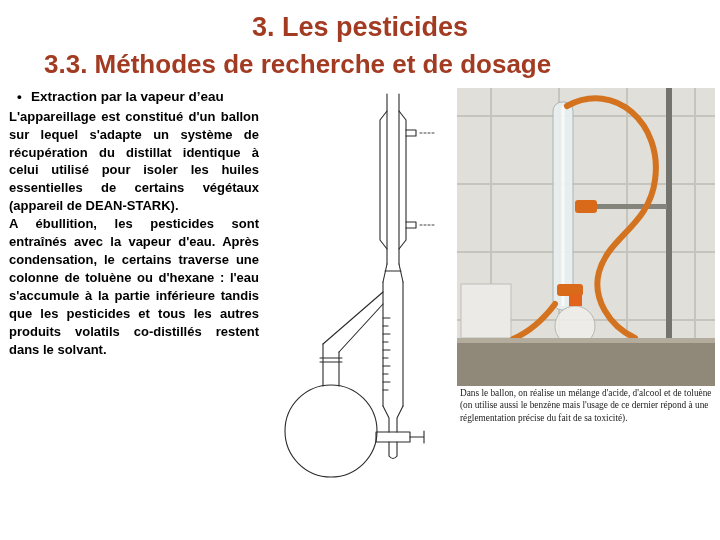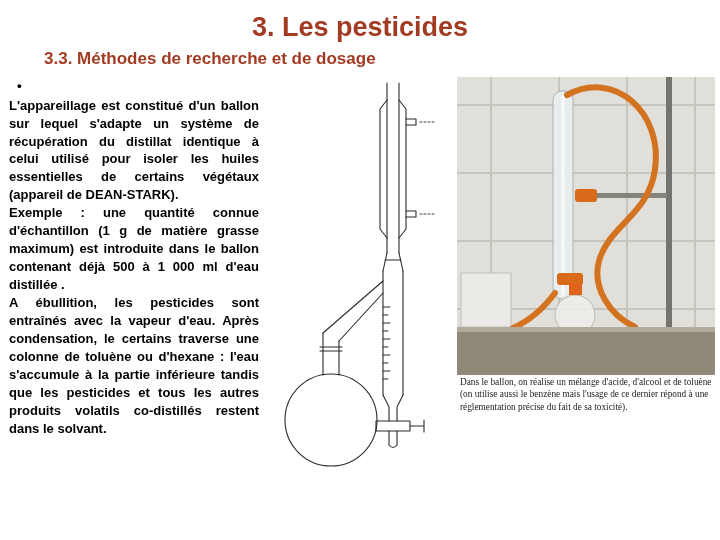--- a/index.html
+++ b/index.html
@@ -1,19 +1,19 @@
 <!DOCTYPE html>
 <html><head>
 <meta charset="utf-8">
 <style>
   html,body{margin:0;padding:0;width:720px;height:540px;background:#ffffff;}
   .slide{width:720px;height:540px;position:relative;overflow:hidden;background:#ffffff;
          font-family:"Liberation Sans",sans-serif;}
   .title{margin:0;padding-top:12px;text-align:center;font-size:27px;font-weight:700;color:#A23B22;}
-  .subtitle{margin:6px 0 0 44px;font-size:17px;font-weight:700;color:#A23B22;}
+  .subtitle{margin:6px 0 0 44px;font-size:26px;font-weight:700;color:#A23B22;}
   .content{display:flex;margin-top:8px;padding:0 4px;}
   .text-col{flex:0 0 250px;width:250px;padding-left:5px;font-weight:700;font-size:13px;
             line-height:1.38;text-align:justify;color:#000;}
   .bullet-line{display:flex;font-size:13.5px;margin-bottom:1px;text-align:left;}
   .bullet-dot{width:14px;padding-left:8px;flex:0 0 14px;}
   .text-col p{margin:0;}
   .diagram-col{flex:0 0 198px;padding-top:2px;}
   .photo-col{flex:0 0 260px;margin-left:auto;}
   .caption{font-family:"Liberation Serif",serif;font-size:9.3px;line-height:1.32;color:#222;
            padding:1px 3px;background:#fff;}
@@ -25,23 +25,23 @@
 <div class="slide">
 
   <h1 class="title">3. Les pesticides</h1>
   <h2 class="subtitle">3.3. Méthodes de recherche et de dosage</h2>
 
   <div class="content">
 
     <div class="text-col">
       <div class="bullet-line">
         <span class="bullet-dot">•</span>
+        <span>Extraction par la vapeur d’eau</span>
       </div>
       <p>L'appareillage est constitué d'un ballon sur lequel s'adapte un système de récupération du distillat identique à celui utilisé pour isoler les huiles essentielles de certains végétaux (appareil de DEAN-STARK).</p>
-      <p>Exemple : une quantité connue d'échantillon (1 g de matière grasse maximum) est introduite dans le ballon contenant déjà 500 à 1 000 ml d'eau distillée .</p>
       <p>A ébullition, les pesticides sont entraînés avec la vapeur d'eau. Après condensation, le certains traverse une colonne de toluène ou d'hexane : l'eau s'accumule à la partie inférieure tandis que les pesticides et tous les autres produits volatils co-distillés restent dans le solvant.</p>
     </div>
 
     <div class="diagram-col">
       <svg viewBox="0 0 198 400" width="198" height="400">
         <g stroke="#2b2b2b" stroke-width="1.1" fill="none" stroke-linecap="round">
           <g>
             <path d="M128 4 V174 M140 4 V174"></path>
             <path d="M121 30 V150 M147 30 V150 M121 30 L128 21 M147 30 L140 21 M121 150 L128 159 M147 150 L140 159"></path>
             <path d="M147 40 H157 M147 46 H157 M157 40 V46"></path>

